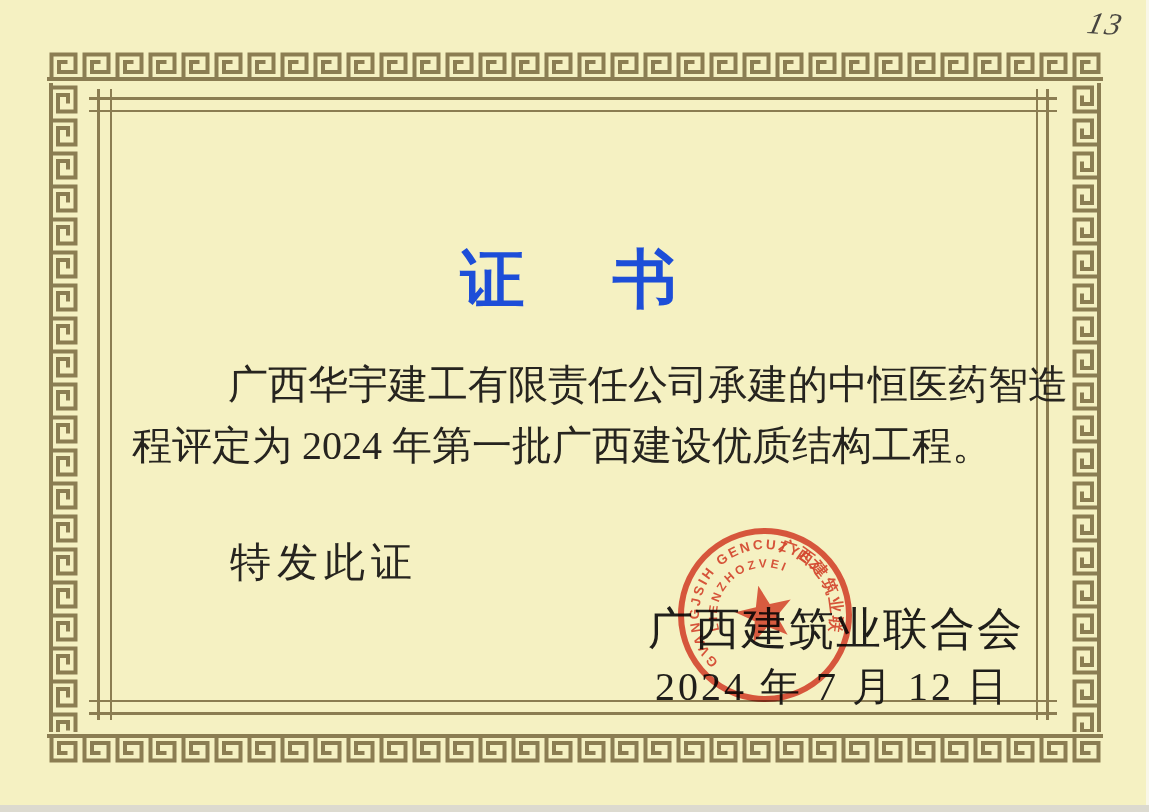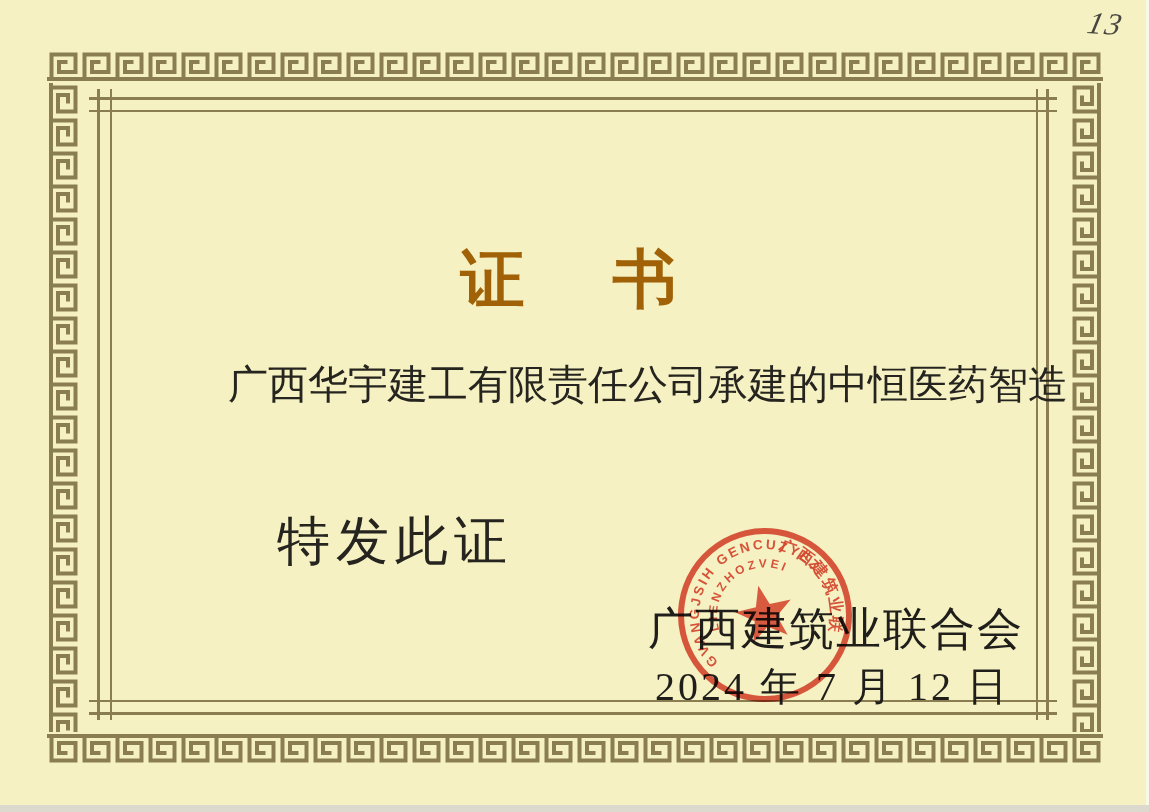--- a/index.html
+++ b/index.html
@@ -17,32 +17,32 @@
   .fl-h{left:89px;width:968px;}
   .fl-v{top:89px;height:631px;}
   .title-main{
     position:absolute;left:0;top:148px;width:100%;
     text-align:center;font-size:50px;font-weight:bold;
     color:#e13a10;letter-spacing:7px;white-space:nowrap;
   }
   .title-sub{
     position:absolute;left:0;top:236px;width:100%;
     text-align:center;font-size:64px;font-weight:bold;
-    color:#a16207;letter-spacing:12px;white-space:nowrap;
+    color:#1d4ed8;letter-spacing:12px;white-space:nowrap;
   }
   .body-block{
     position:absolute;left:132px;top:346px;width:900px;
     font-size:40px;line-height:61px;color:#26241f;
   }
   .body-line{white-space:nowrap;}
   .body-line.l1{padding-left:96px;margin-top:8px;}
   .body-line.l2{padding-left:26px;}
   .closing-line{
-    position:absolute;left:230px;top:506px;
-    font-size:53px;color:#26241f;letter-spacing:6px;white-space:nowrap;margin-left:47px;
+    position:absolute;left:230px;top:535px;
+    font-size:41px;color:#26241f;letter-spacing:6px;white-space:nowrap;
   }
   .issuer-line{
     position:absolute;left:648px;top:599px;
     font-size:45px;color:#1f1e1a;letter-spacing:2px;white-space:nowrap;
   }
   .date-line{
     position:absolute;left:655px;top:659px;
     font-size:40px;color:#1f1e1a;letter-spacing:3px;white-space:nowrap;
   }
   .seal{
@@ -99,20 +99,21 @@
   <div class="frame-line fl-h" style="top:712px;height:3px;"></div>
   <div class="frame-line fl-v" style="left:97px;width:3px;"></div>
   <div class="frame-line fl-v" style="left:110px;width:2px;"></div>
   <div class="frame-line fl-v" style="left:1036px;width:2px;"></div>
   <div class="frame-line fl-v" style="left:1046px;width:3px;"></div>
 
   <div class="title-sub">证　书</div>
 
   <div class="body-block">
     <div class="body-line l1">广西华宇建工有限责任公司承建的中恒医药智造</div>
+    <div class="body-line l3">程评定为 2024 年第一批广西建设优质结构工程。</div>
   </div>
   <div class="closing-line">特发此证</div>
 
   <div class="issuer-line">广西建筑业联合会</div>
   <div class="date-line">2024 年 7 月 12 日</div>
 
   <svg class="seal" viewBox="0 0 200 200">
     <g transform="rotate(-13 100 100)">
       <circle cx="100" cy="100" r="84" fill="none" stroke="#d93a2a" stroke-width="6" opacity="0.9"></circle>
       <polygon points="100,70 107.1,90.3 128.5,90.7 111.4,103.7 117.6,124.3 100,112 82.4,124.3 88.6,103.7 71.5,90.7 92.9,90.3" fill="#d93a2a" opacity="0.88"></polygon>

